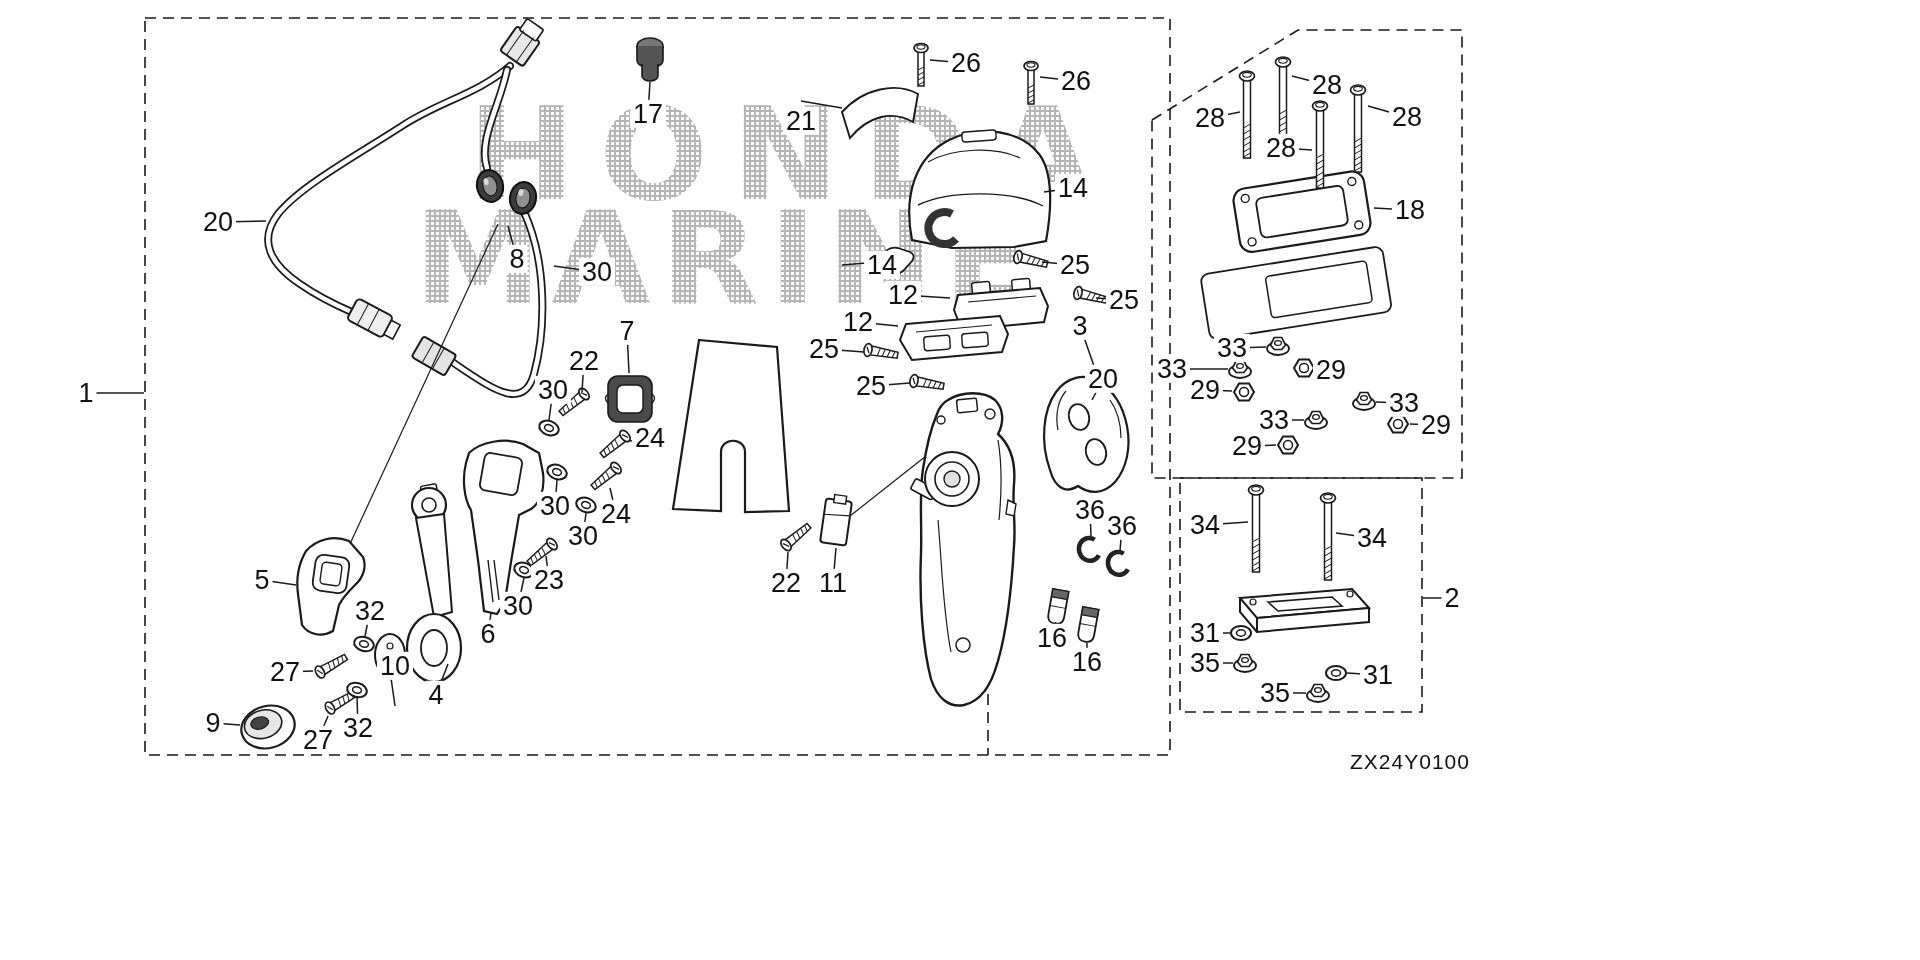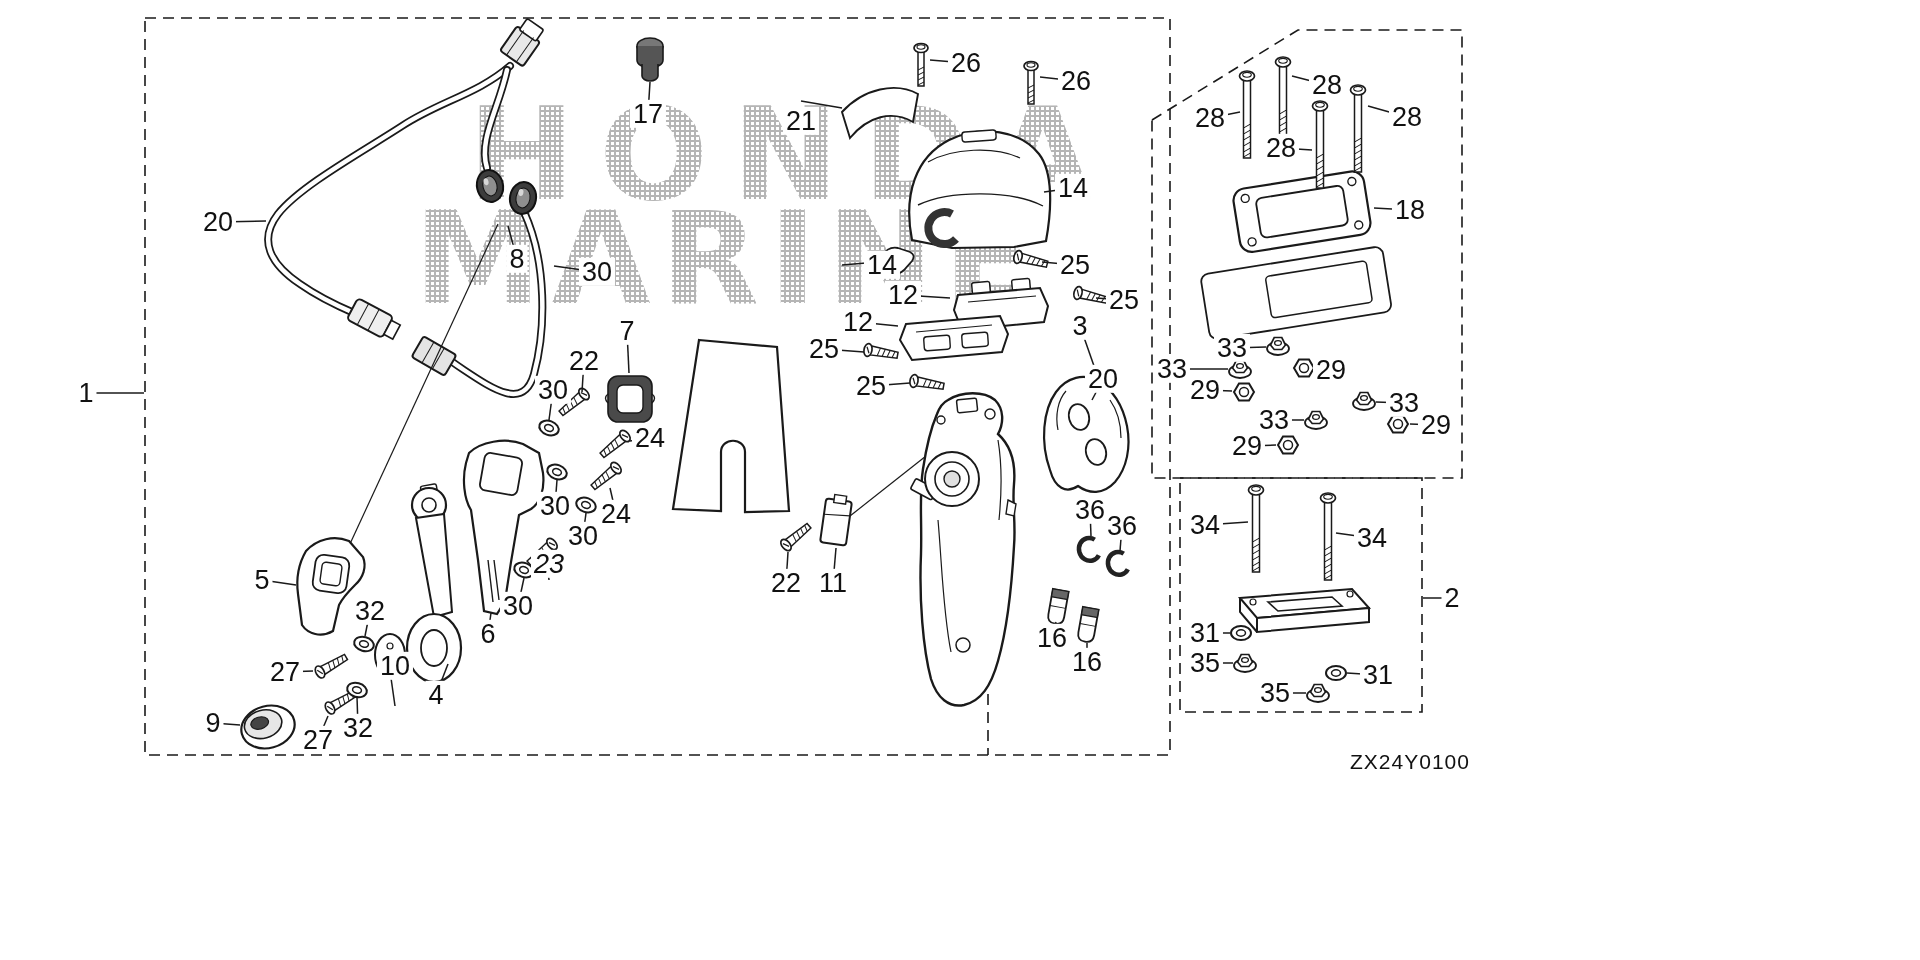--- a/index.html
+++ b/index.html
@@ -408,21 +408,21 @@
       <div class="callout" style="left: 584px; top: 361px;">22</div>
       <div class="callout" style="left: 553px; top: 390px;">30</div>
       <div class="callout" style="left: 824px; top: 349px;">25</div>
       <div class="callout" style="left: 871px; top: 386px;">25</div>
       <div class="callout" style="left: 1103px; top: 379px;">20</div>
       <div class="callout" style="left: 650px; top: 438px;">24</div>
       <div class="callout" style="left: 555px; top: 506px;">30</div>
       <div class="callout" style="left: 616px; top: 514px;">24</div>
       <div class="callout" style="left: 583px; top: 536px;">30</div>
       <div class="callout" style="left: 262px; top: 580px;">5</div>
-      <div class="callout" style="left: 549px; top: 564px; font-style: italic;">23</div>
+      <div class="callout" style="left: 549px; top: 580px;">23</div>
       <div class="callout" style="left: 518px; top: 606px;">30</div>
       <div class="callout" style="left: 488px; top: 634px;">6</div>
       <div class="callout" style="left: 786px; top: 583px;">22</div>
       <div class="callout" style="left: 833px; top: 583px;">11</div>
       <div class="callout" style="left: 1090px; top: 510px;">36</div>
       <div class="callout" style="left: 1122px; top: 526px;">36</div>
       <div class="callout" style="left: 1205px; top: 525px;">34</div>
       <div class="callout" style="left: 1372px; top: 538px;">34</div>
       <div class="callout" style="left: 370px; top: 611px;">32</div>
       <div class="callout" style="left: 1452px; top: 598px;">2</div>

